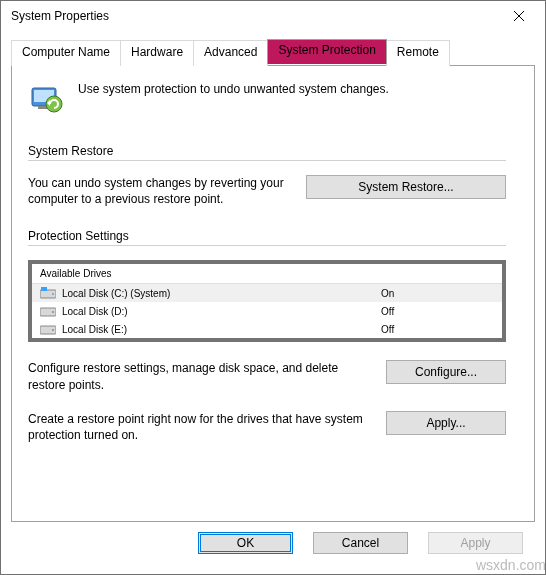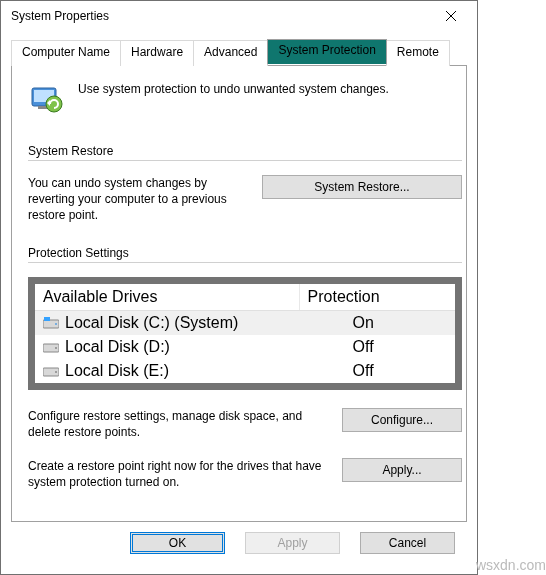--- a/index.html
+++ b/index.html
@@ -7,44 +7,44 @@
     margin: 0;
     padding: 0;
     background: #fff;
     font-family: "Segoe UI", Tahoma, sans-serif;
     font-size: 12px;
     color: #000;
     width: 546px;
     height: 575px;
     overflow: hidden;
   }
-  .window { width: 478px; height: 575px; border: 1px solid #707070; background: #fff; display: flex; flex-direction: column; }
+  .window { width: 546px; height: 575px; border: 1px solid #707070; background: #fff; display: flex; flex-direction: column; }
   .titlebar { height: 30px; display: flex; align-items: center; justify-content: space-between; padding: 0 4px 0 10px; background: #fff; }
   .titlebar .title { font-size: 12px; }
   .close-btn { width: 45px; height: 28px; display:flex; align-items:center; justify-content:center; cursor:pointer; }
   .close-btn svg { width: 10px; height: 10px; }
   .content { flex: 1; padding: 8px 10px 10px 10px; display:flex; flex-direction:column; }
   .tabstrip { display:flex; position:relative; z-index:2; }
   .tab { border:1px solid #d9d9d9; border-bottom:none; padding:4px 10px 5px 10px; background:#fff; margin-right:-1px; font-size:12px; cursor:pointer; position:relative; top:1px; }
-  .tab.active { background:#0f766e; border-color:#a0a0a0; border-bottom:1px solid #fff; z-index:3; padding-top:3px; padding-bottom:7px; top:0; }
+  .tab.active { background:#be185d; border-color:#a0a0a0; border-bottom:1px solid #fff; z-index:3; padding-top:3px; padding-bottom:7px; top:0; }
   .tab:not(.active){ background:#fff; }
-  .tabpanel { border:1px solid #a0a0a0; background:#fff; flex:1; padding:14px 4px 10px 16px; position:relative; z-index:1; }
+  .tabpanel { border:1px solid #a0a0a0; background:#fff; flex:1; padding:14px 28px 10px 16px; position:relative; z-index:1; }
   .intro-row { display:flex; align-items:flex-start; gap:14px; margin-bottom:28px; }
   .sys-icon { width:36px; height:36px; flex-shrink:0; }
   .intro-text { font-size:12px; padding-top:2px; }
   .group { margin-bottom:22px; }
   .group-label { font-size:12px; margin-bottom:2px; }
   .group-rule { height:1px; background:#d0d0d0; margin-bottom:14px; }
   .restore-row { display:flex; align-items:flex-start; gap:18px; }
   .restore-text { flex:1; font-size:12px; line-height:1.35; }
   .winbtn { min-width:95px; padding:3px 18px; border:1px solid #adadad; background:#e1e1e1; font-family:inherit; font-size:12px; cursor:pointer; }
   .winbtn.wide { min-width:200px; padding:4px 10px; }
   .winbtn:focus, .winbtn.default { border-color:#0078d7; outline:1px solid #0078d7; outline-offset:-3px; }
   .winbtn.disabled { color:#a0a0a0; border-color:#d0d0d0; background:#efefef; cursor:default; }
-  .drive-table { border:7px solid #737373; width:100%; font-size:16px; }
+  .drive-table { border:4px solid #737373; width:100%; font-size:10px; }
   .drive-head { display:flex; background:#fff; border-bottom:1px solid #e0e0e0; }
   .drive-head .col { padding:4px 8px; border-right:1px solid #e8e8e8; }
   .drive-head .col:last-child{ border-right:none; }
   .drive-row { display:flex; align-items:center; padding:1px 0; }
   .drive-row.sel { background:#f0f0f0; }
   .col-d { flex:0 0 63%; display:flex; align-items:center; gap:6px; padding:2px 8px; }
   .col-p { flex:1; padding:2px 8px;margin-left:45px; }
   .disk-icon { width:16px; height:12px; flex-shrink:0; }
   .cfg-row { display:flex; align-items:flex-start; gap:18px; margin-top:18px; }
   .cfg-row .restore-text { flex:1; }
@@ -100,21 +100,20 @@
         </div>
       </div>
 
       <div class="group" style="margin-bottom:8px;">
         <div class="group-label">Protection Settings</div>
         <div class="group-rule"></div>
 
         <div class="drive-table">
           <div class="drive-head">
             <div class="col" style="flex:0 0 63%;">Available Drives</div>
-            <div class="col" style="flex:1;">Protection</div>
           </div>
 
           <div class="drive-row sel">
             <div class="col-d">
               <svg class="disk-icon" viewBox="0 0 16 12">
                   <rect x="0" y="3" width="16" height="8" rx="1" fill="#d8d8d8" stroke="#888"></rect>
                   <rect x="1" y="0" width="6" height="4" fill="#35a2ff"></rect>
                   <circle cx="13" cy="7" r="1" fill="#5aa0e0"></circle>
                 </svg>
               <span>Local Disk (C:) (System)</span>
@@ -154,20 +153,20 @@
           <div class="restore-text">Create a restore point right now for the drives that have system protection turned on.</div>
           <button class="winbtn">Apply...</button>
         </div>
 
       </div>
 
     </div>
 
     <div class="footer">
       <button class="winbtn default">OK</button>
+      <button class="winbtn">Cancel</button>
       <button class="winbtn disabled">Apply</button>
-      <button class="winbtn">Cancel</button>
     </div>
 
   </div>
 
   <div class="attrib">wsxdn.com</div>
 </div>
 
 </body></html>

